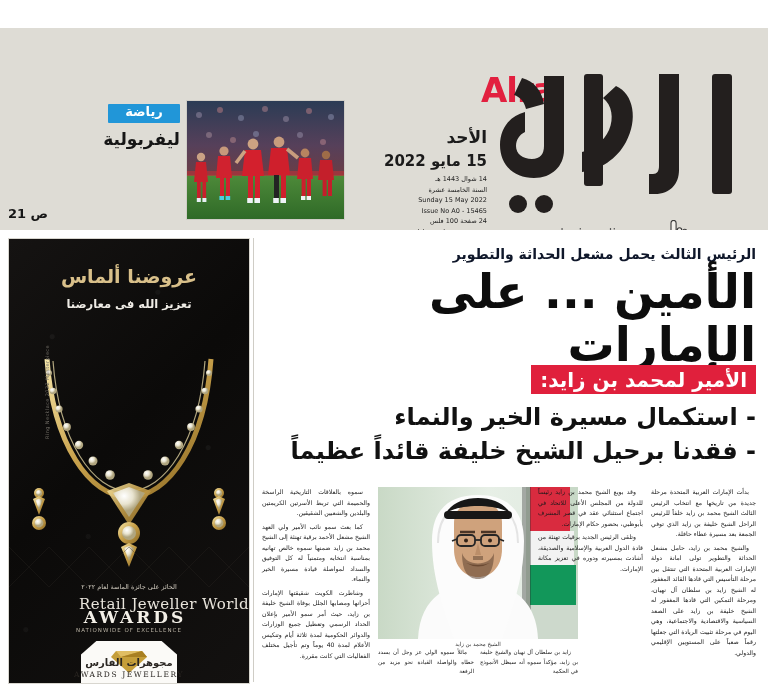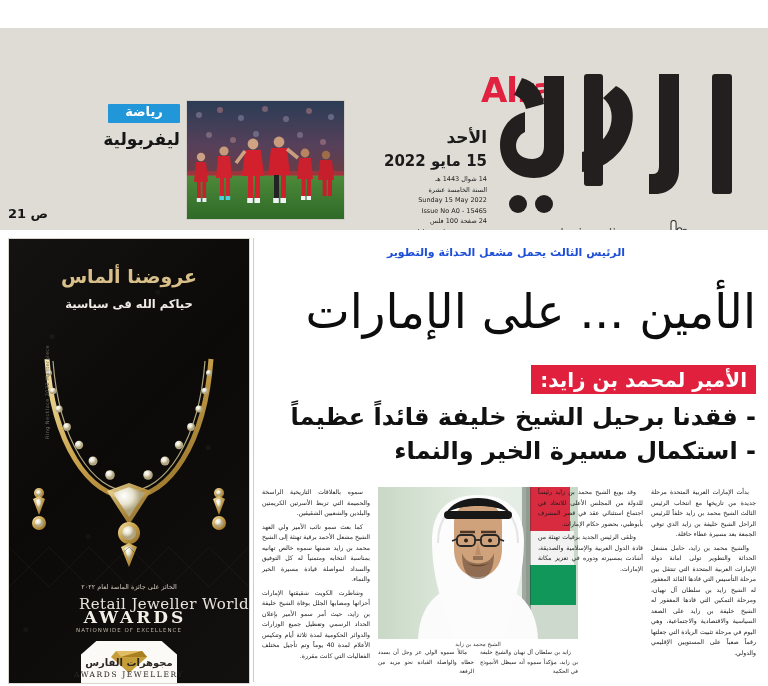--- a/index.html
+++ b/index.html
@@ -73,24 +73,24 @@
       color:#2a2622;font-size:10px;font-weight:bold;letter-spacing:1px;}
   .ad-brand-en{position:absolute;left:0;right:0;top:431px;text-align:center;color:#2a2622;
       font-size:7.5px;letter-spacing:1.6px;font-family:"DejaVu Serif","Liberation Serif",serif;}
   .ad-vert{position:absolute;left:-22px;top:150px;width:120px;transform:rotate(-90deg);
       color:#6e6a63;font-size:5px;letter-spacing:.4px;text-align:center;}
 
   
   .vrule{position:absolute;left:253px;top:238px;width:1px;height:444px;background:#cfcdc6;}
 
   
-  .kicker{position:absolute;right:12px;top:246px;width:500px;text-align:center;direction:rtl;
-      color:#1d4ed8;font-size:11px;font-weight:bold;}
+  .kicker{position:absolute;right:12px;top:246px;width:500px;text-align:right;direction:rtl;
+      color:#0f172a;font-size:14px;font-weight:bold;}
   .headline{position:absolute;right:12px;top:266px;width:500px;text-align:right;direction:rtl;
-      color:#0d0d0d;font-size:47px;font-weight:normal;line-height:1.12;letter-spacing:-1px;margin-top:20px;}
+      color:#0d0d0d;font-size:47px;font-weight:bold;line-height:1.12;letter-spacing:-1px;}
   .redbar{position:absolute;right:12px;top:365px;height:29px;background:#e0203c;display:flex;
       align-items:center;padding:0 9px;}
   .redbar span{color:#fff;font-size:20px;font-weight:bold;direction:rtl;}
   .bullets{position:absolute;right:12px;top:400px;width:500px;text-align:right;direction:rtl;
       color:#111;font-size:24px;font-weight:bold;line-height:1.42;}
 
   
   .portrait{position:absolute;left:378px;top:487px;width:200px;height:152px;overflow:hidden;background:#dfe7df;}
   .portrait svg{display:block;}
   .caption{position:absolute;left:378px;top:641px;width:200px;text-align:center;direction:rtl;
@@ -250,21 +250,21 @@
         <path d="M7 3 c0 -1.6 1.3 -2.6 2.6 -2.6 c1.4 0 2.5 1.1 2.5 2.6 v9.2 h1.2 v-2.3 c0 -1.3 1 -2.2 2.2 -2.2 c1.2 0 2.2 .9 2.2 2.2 v2.6 h1.1 v-1.3 c0 -1.2 .9 -2 2 -2 c1.1 0 2 .8 2 2 v9.4 c0 3.8 -2.9 6.3 -6.6 6.3 h-4.4 c-2.6 0 -4 -1 -5.4 -3 l-4.5 -6.5 c-.7 -1 -.4 -2.3 .7 -2.9 c1 -.6 2.2 -.3 2.9 .6 l1.5 2 z" fill="#f2f0ea" stroke="#3a3a3a" stroke-width="1.1"></path>
       </svg>
     </div>
   </div>
 
   <div class="main"></div>
 
   <div class="ad">
     <div class="ad-noise"></div>
     <div class="ad-title">عروضنا ألماس</div>
-    <div class="ad-sub1">حياكم الله فى سياسية</div>
+    <div class="ad-sub1">تعزيز الله فى معارضنا</div>
 
     <div class="ad-jewel">
       <svg width="240" height="270" viewBox="0 0 240 270">
         <defs>
           <linearGradient id="gold" x1="0" y1="0" x2="1" y2="1">
             <stop offset="0%" stop-color="#f6e6a8"></stop>
               <stop offset="45%" stop-color="#c9a24c"></stop>
             <stop offset="100%" stop-color="#8d6a23"></stop>
           </linearGradient>
           <radialGradient id="gem" cx="35%" cy="30%">
@@ -348,22 +348,22 @@
   <div class="vrule"></div>
 
   <div class="kicker">الرئيس الثالث يحمل مشعل الحداثة والتطوير</div>
   <div class="headline">الأمين ... على الإمارات</div>
 
   <div class="redbar">
     <span>الأمير لمحمد بن زايد:</span>
   </div>
 
   <div class="bullets">
+    <div>- استكمال مسيرة الخير والنماء</div>
     <div>- فقدنا برحيل الشيخ خليفة قائداً عظيماً</div>
-    <div>- استكمال مسيرة الخير والنماء</div>
   </div>
 
   <div class="portrait">
     <svg width="200" height="152" viewBox="0 0 200 152">
       <defs>
         <linearGradient id="bg2" x1="0" y1="0" x2="1" y2="0">
           <stop offset="0%" stop-color="#c9d9c6"></stop>
             <stop offset="55%" stop-color="#e7efe6"></stop>
           <stop offset="100%" stop-color="#dfe9e0"></stop>
         </linearGradient>

